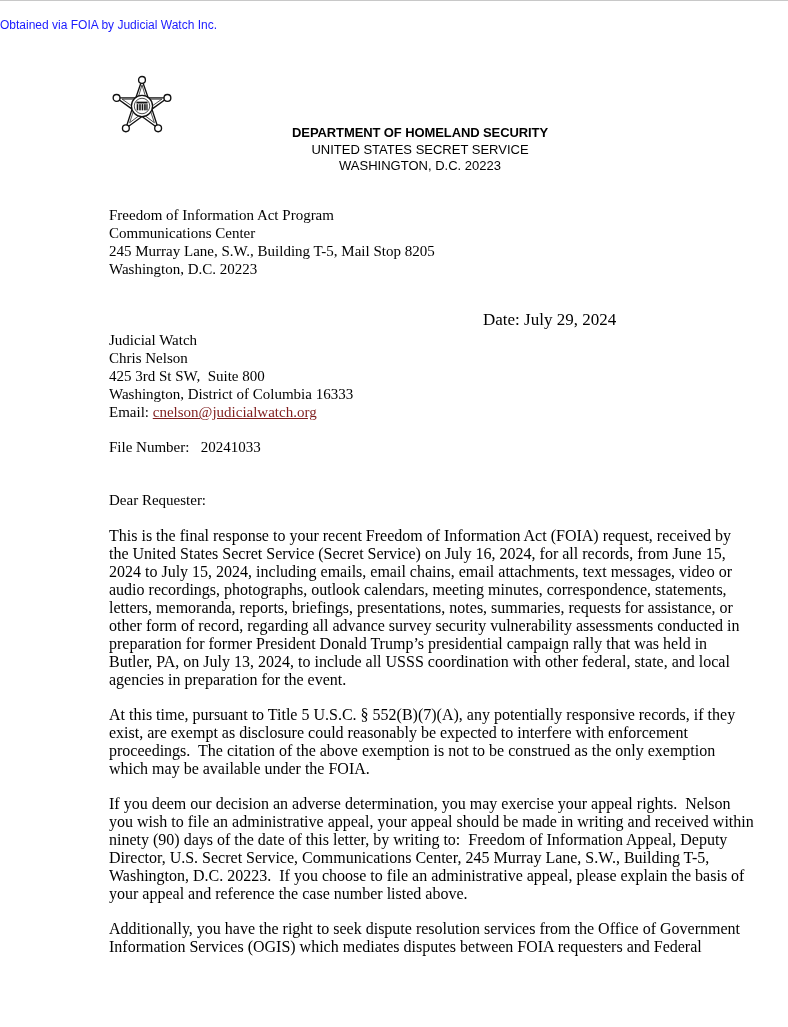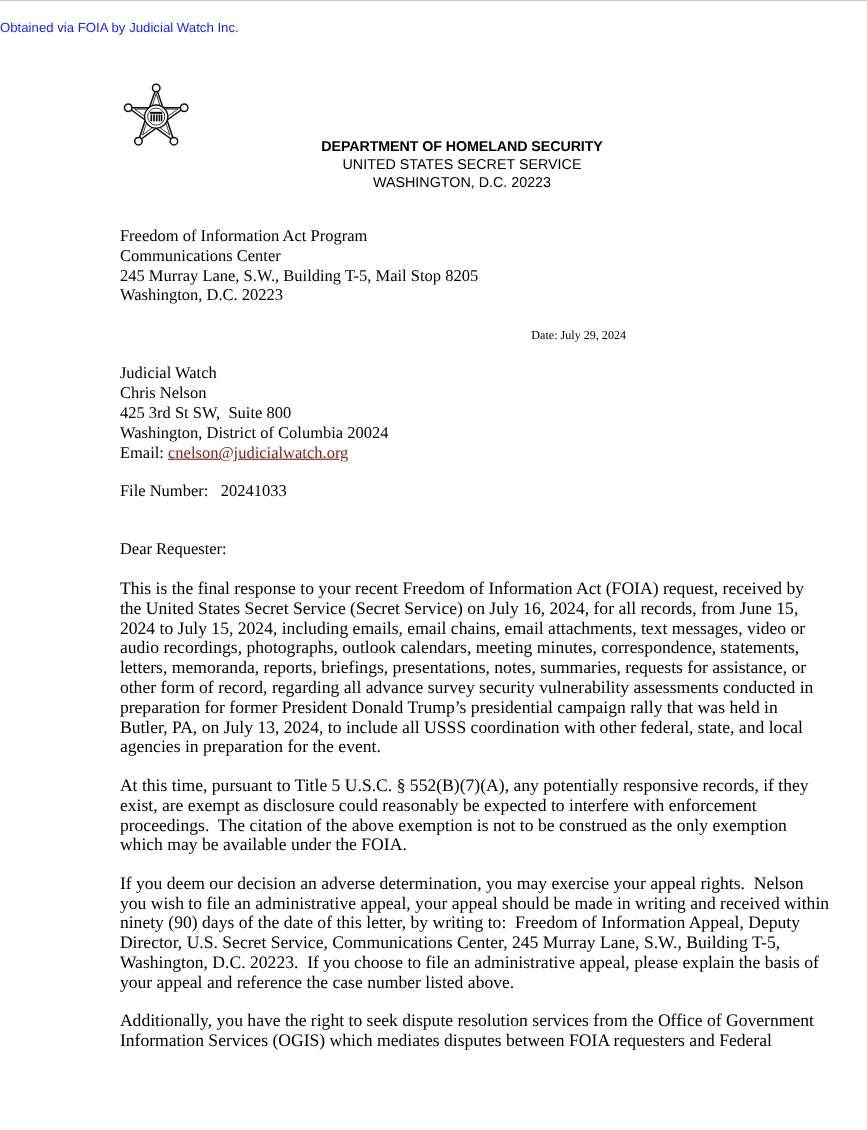--- a/index.html
+++ b/index.html
@@ -53,21 +53,21 @@
       font-size: 13px;
     }
     .block {
       position: absolute;
       left: 109px;
       font-size: 15px;
       line-height: 18px;
     }
     .block div { white-space: nowrap; }
     .sender { top: 205px; }
-    .date { position: absolute; top: 295px; left: 483px; font-size: 11px; line-height: 18px; }
+    .date { position: absolute; top: 310px; left: 483px; font-size: 17px; line-height: 18px; }
     .recipient { top: 330px; }
     .file { top: 437px; }
     .greeting { top: 490px; }
     .para {
       position: absolute;
       left: 109px;
       width: 630px;
       font-size: 16px;
       line-height: 18px;
     }
@@ -120,21 +120,21 @@
   <div>245 Murray Lane, S.W., Building T-5, Mail Stop 8205</div>
   <div>Washington, D.C. 20223</div>
 </div>
 
 <div class="date">Date: July 29, 2024</div>
 
 <div class="block recipient">
   <div>Judicial Watch</div>
   <div>Chris Nelson</div>
   <div style="white-space:pre;">425 3rd St SW,  Suite 800</div>
-  <div>Washington, District of Columbia 20024</div>
+  <div>Washington, District of Columbia 16333</div>
   <div><span style="white-space:pre;">Email: </span><a class="email" href="#">cnelson@judicialwatch.org</a></div>
 </div>
 
 <div class="block file">
   <div><span>File Number:</span><span style="white-space:pre;">   </span><span>20241033</span></div>
 </div>
 
 <div class="block greeting">Dear Requester:</div>
 
 <div class="para p1">

